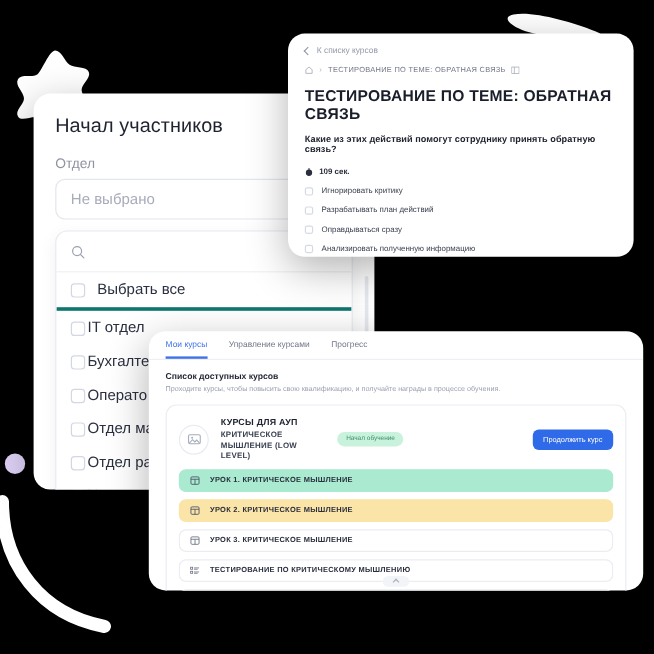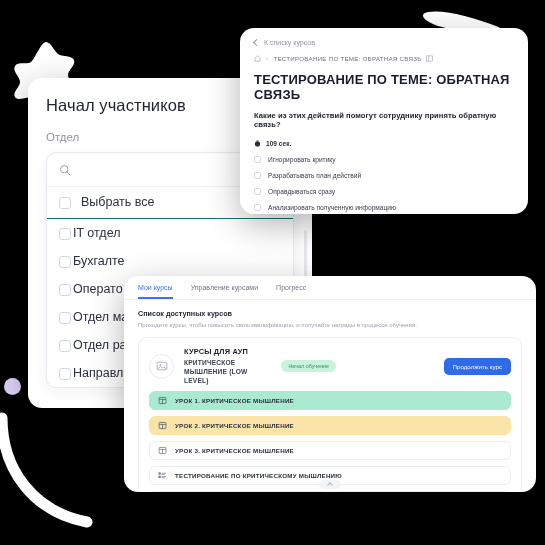--- a/index.html
+++ b/index.html
@@ -56,21 +56,21 @@
     background: #fff; overflow: hidden;
     box-shadow: 0 4px 14px rgba(30,35,60,.06);
   }
   #dept-search {
     height: 34px; display: flex; align-items: center; gap: 8px;
     padding: 0 12px; border-bottom: 1px solid #eef0f5;
   }
   .magnifier { width: 12px; height: 12px; display: block; }
   #select-all-row {
     height: 32px; display: flex; align-items: center; gap: 10px;
-    padding: 0 12px; border-bottom: 1px solid #0f766e;
+    padding: 0 12px; border-bottom: 3px solid #0f766e;
   }
   .opt-row {
     min-height: 28px; display: flex; align-items: center; gap: 2px;
     padding: 5px 12px;
   }
   .chk {
     width: 12px; height: 12px; min-width: 12px; margin-top: 1px;
     border: 1px solid #d3d7e2; border-radius: 3px; background: #fff;
   }
   .opt-label { font-size: 12.5px; color: #2b3040; line-height: 15px; }
@@ -206,20 +206,23 @@
   </svg>
 
   <div class="deco" id="purple-dot"></div>
 
   <div class="card" id="participants-panel">
 
     <div id="participants-title">Начал участников</div>
 
     <div id="dept-label">Отдел</div>
 
+    <div id="dept-select">
+      <span>Не выбрано</span>
+    </div>
 
     <div id="dept-dropdown">
 
       <div id="dept-search">
         <svg class="magnifier" viewBox="0 0 16 16">
           <circle cx="7" cy="7" r="5" fill="none" stroke="#9aa0ae" stroke-width="1.3"></circle>
           <line x1="10.6" y1="10.6" x2="14.5" y2="14.5" stroke="#9aa0ae" stroke-width="1.3" stroke-linecap="round"></line>
         </svg>
         <input id="search-input" style="border: none; outline: none; font-size: 12px; color: rgb(43, 48, 64); flex: 1 1 0%; background: transparent; font-family: &quot;Liberation Sans&quot;, sans-serif;" placeholder="">
       </div>

